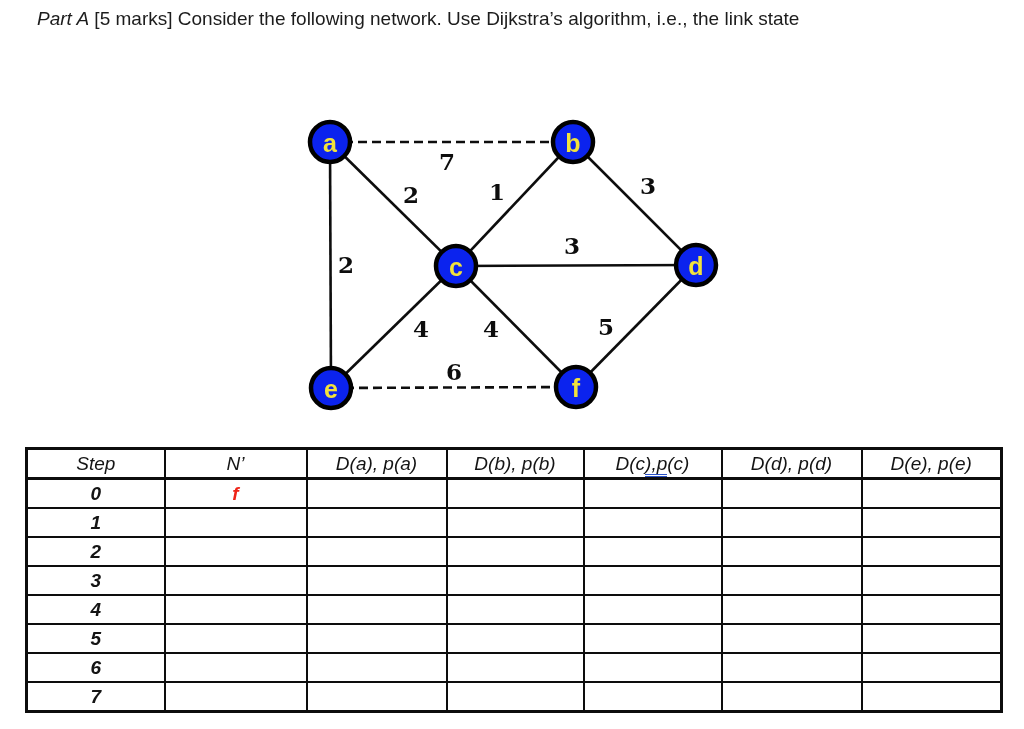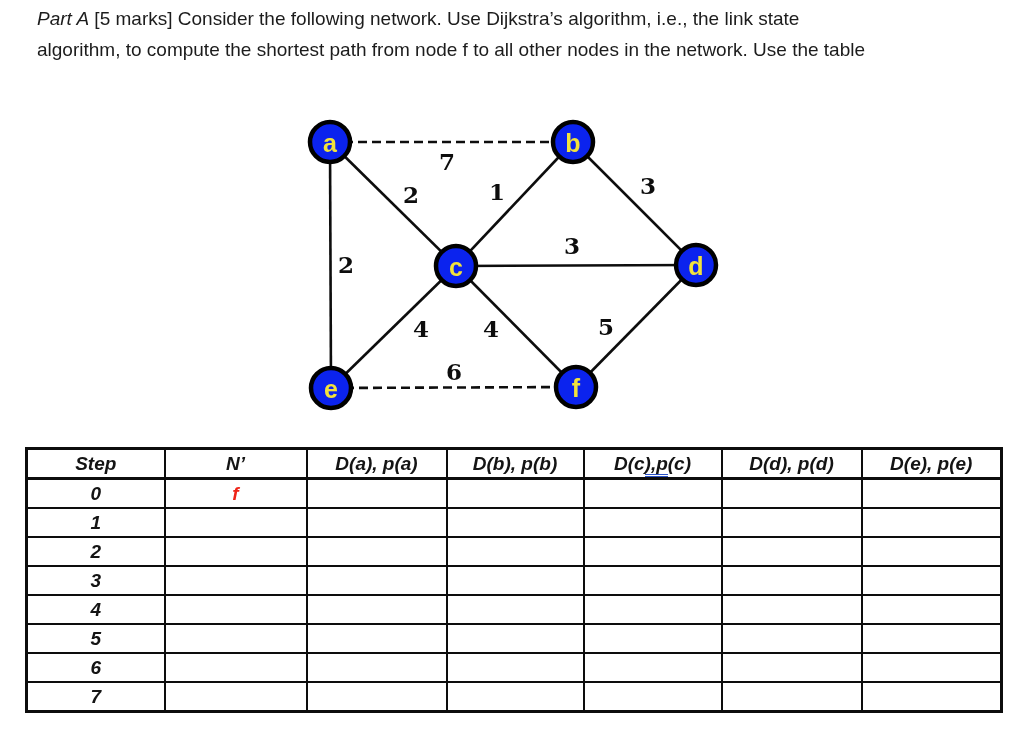--- a/index.html
+++ b/index.html
@@ -18,34 +18,33 @@
     position:absolute; left:25px; top:447px; width:975px;
     border-collapse:collapse; table-layout:fixed;
     border:3px solid #0d0d0d;
   }
   #answer-table th, #answer-table td {
     border:2px solid #0d0d0d; height:27px; padding:0 2px;
     text-align:center; vertical-align:middle; overflow:hidden;
   }
   #answer-table thead th {
     border-bottom:3px solid #0d0d0d;
-    font-size:19px; font-weight:bold; font-style:italic; color:#141414;
+    font-size:19px; font-weight:normal; font-style:italic; color:#141414;
   }
   td.step  { font-size:19px; font-weight:bold; font-style:italic; color:#141414; }
   td.nprime{ font-size:19px; font-weight:bold; font-style:italic; }
   .gmark { padding-bottom:0px; }
 </style>
 </head>
 <body>
 
 <div class="page">
 
   <div class="question">
     <div class="line"><span class="it">Part A</span><span> [5 marks] Consider the following network. Use Dijkstra’s algorithm, i.e., the link state</span></div>
-    <div class="line">algorithm, to compute the shortest path from node f to all other nodes in the network. Use the table</div>
   </div>
 
   <svg id="graph" width="470" height="335" viewBox="0 0 470 335">
       <line x1="50" y1="47" x2="293" y2="47" stroke="#0d0d0d" stroke-width="2.6" stroke-dasharray="9 5"></line>
       <line x1="50" y1="47" x2="176" y2="171" stroke="#0d0d0d" stroke-width="2.6"></line>
       <line x1="50" y1="47" x2="51" y2="293" stroke="#0d0d0d" stroke-width="2.6"></line>
       <line x1="293" y1="47" x2="176" y2="171" stroke="#0d0d0d" stroke-width="2.6"></line>
       <line x1="293" y1="47" x2="416" y2="170" stroke="#0d0d0d" stroke-width="2.6"></line>
       <line x1="176" y1="171" x2="416" y2="170" stroke="#0d0d0d" stroke-width="2.6"></line>
       <line x1="176" y1="171" x2="51" y2="293" stroke="#0d0d0d" stroke-width="2.6"></line>

